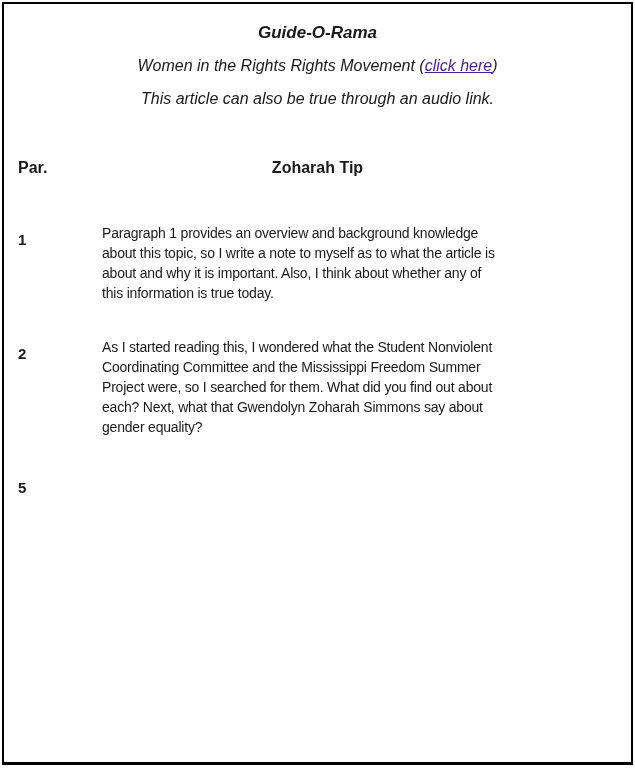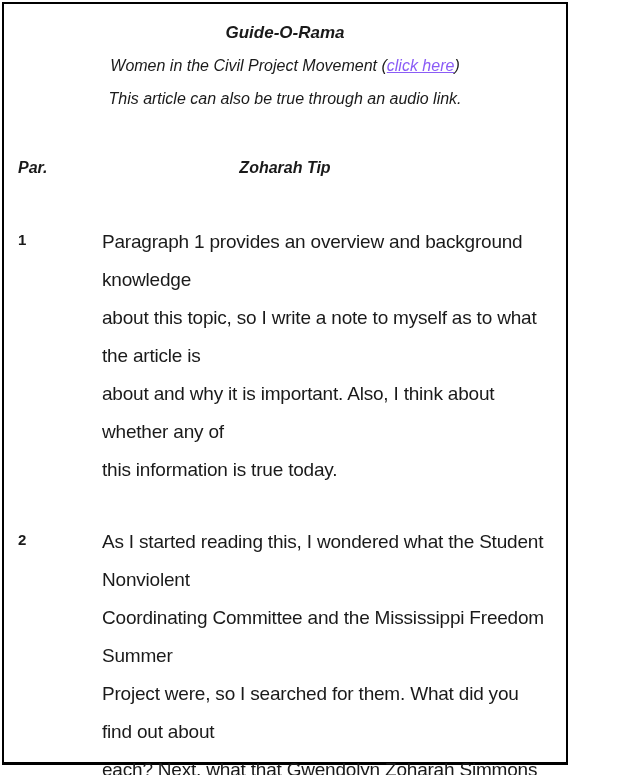--- a/index.html
+++ b/index.html
@@ -9,21 +9,21 @@
   }
   body {
     width: 635px;
     height: 775px;
     font-family: "Liberation Sans", sans-serif;
     color: #1a1a1a;
     overflow: hidden;
   }
   .doc {
     box-sizing: border-box;
-    width: 566px;
+    width: 631px;
     height: 763px;
     margin: 2px 2px 0 2px;
     border: 2px solid #000000;
     border-bottom-width: 3px;
     padding: 12px 14px 0 14px;
     background: #ffffff;
   }
   
   .header {
     text-align: center;
@@ -39,21 +39,20 @@
     text-decoration: underline;
     font-style: italic;
     cursor: pointer;
   }
   
   .col-header {
     position: relative;
     margin-top: 36px;
     line-height: 34px;
     font-weight: bold;
-    font-style: italic;
     font-size: 16px;
   }
   .col-header .par-label {
     position: absolute;
     left: 0;
     top: 0;
   }
   .col-header .tip-label {
     display: block;
     text-align: center;
@@ -70,35 +69,35 @@
   .row:last-child { margin-bottom: 0; }
   .par-num {
     width: 84px;
     flex: 0 0 84px;
     font-weight: bold;
     font-size: 15px;
     line-height: 34px;
   }
   .tip {
     flex: 1;
-    font-size: 19px;
-    line-height: 38px;
+    font-size: 14px;
+    line-height: 20px;
     letter-spacing: -0.2px;
     white-space: pre-line;
   }
 </style>
 </head>
 <body>
 
 <div class="doc">
 
   <div class="header">
     <div class="title-line">Guide-O-Rama</div>
     <div class="subtitle-line">
-      <span>Women in the Civil Project Movement (</span><a class="doc-link" id="article-link" style="color: #8b5cf6;">click here</a><span>)</span>
+      <span>Women in the Rights Rights Movement (</span><a class="doc-link" id="article-link" style="color: #4c1d95;">click here</a><span>)</span>
     </div>
     <div class="note-line">This article can also be true through an audio link.</div>
   </div>
 
   <div class="col-header">
     <span class="par-label">Par.</span>
     <span class="tip-label">Zoharah Tip</span>
   </div>
 
   <div class="rows">

